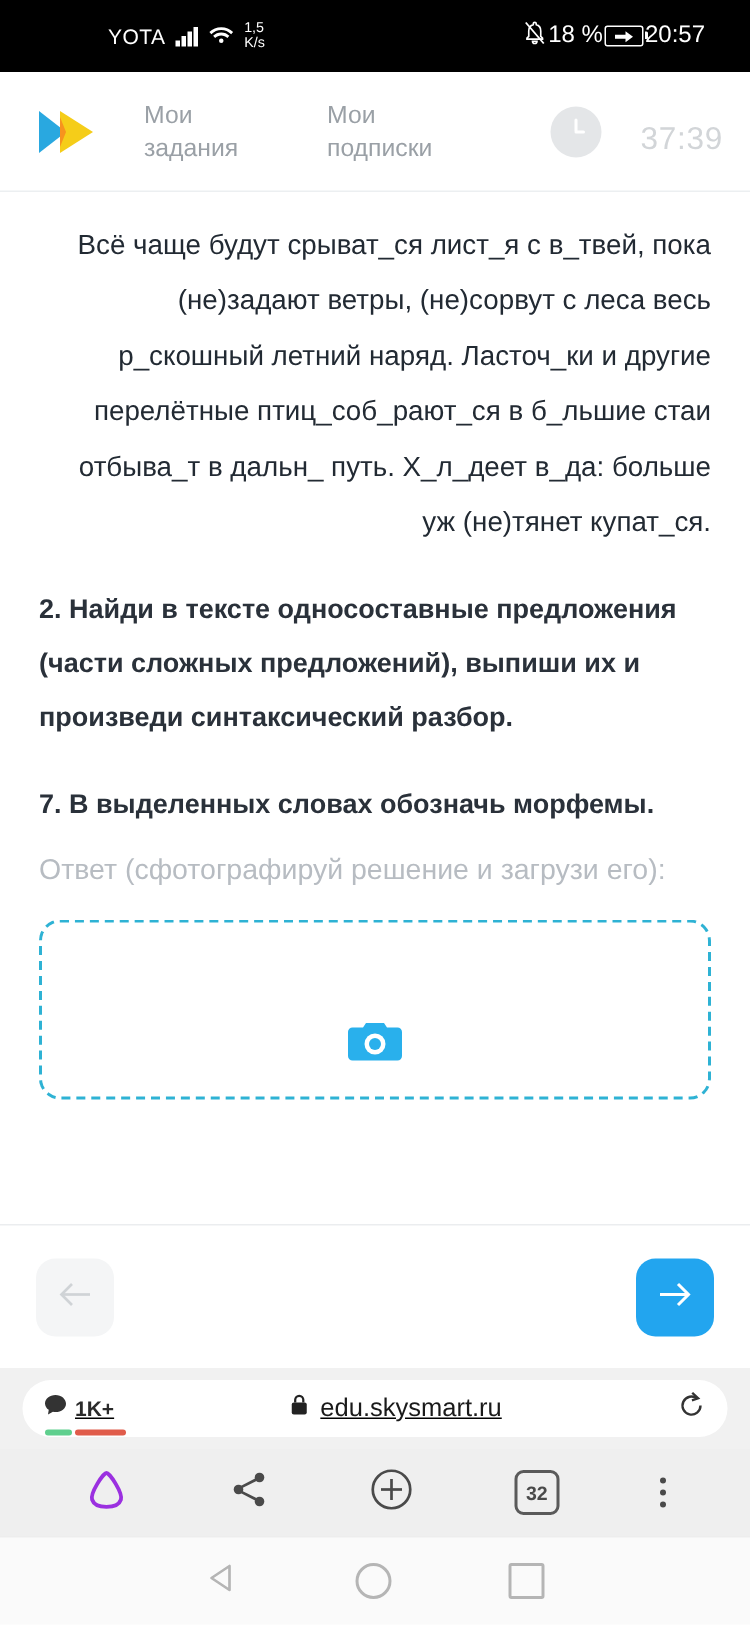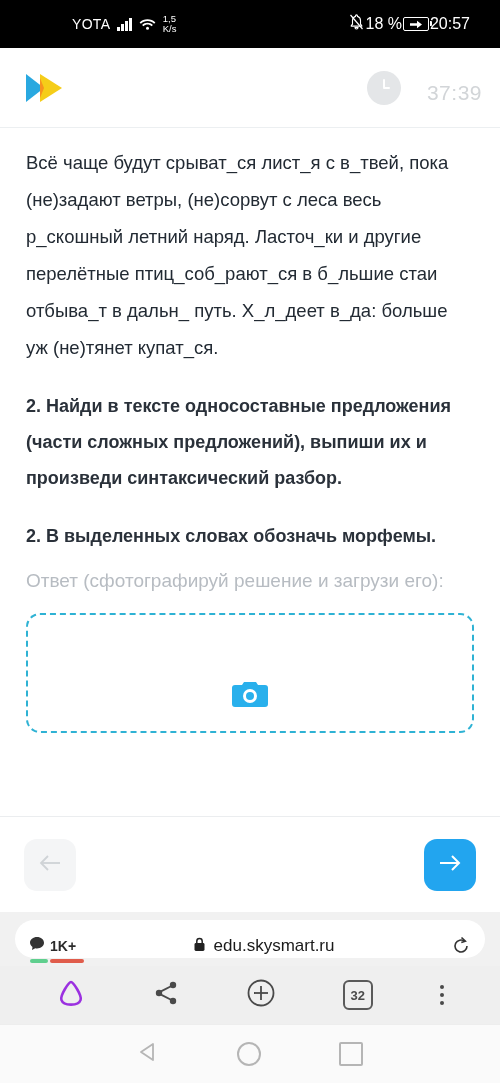--- a/index.html
+++ b/index.html
@@ -143,20 +143,21 @@
     padding: 0 26px;
     overflow: hidden;
     position: relative;
     background: #fff;
   }
   .para {
     color: #222a33;
     font-size: 18.5px;
     line-height: 37px;
     margin: 16px 0 0 0;
+    text-align: right;
   }
   .q-bold {
     color: #2a313a;
     font-size: 18px;
     font-weight: bold;
     line-height: 36px;
     margin: 22px 0 0 0;
   }
   .answer-label {
     color: #b7bcc2;
@@ -213,24 +214,25 @@
     align-items: center;
     padding: 0 15px;
     box-sizing: border-box;
   }
   .urlbar {
     flex: 1;
     height: 38px;
     background: #ffffff;
     border-radius: 19px;
     display: flex;
-    align-items: flex-start;
+    align-items: center;
     padding: 16px 14px;
     box-sizing: border-box;
     position: relative;
+    text-decoration: underline;
   }
   .cmt {
     display: flex;
     align-items: center;
     gap: 5px;
     flex: none;
     position: relative;
   }
   .cmt-count { font-size: 14px; color: #2b2b2b; font-weight: bold; }
   .cmt-bars {
@@ -341,30 +343,34 @@
   </div>
 
   <div class="appheader">
     <div class="logo">
       <svg width="48" height="40" viewBox="0 0 48 40">
         <polygon points="4,6 4,34 22,20" fill="#29a8e0"></polygon>
         <polygon points="18,6 18,34 40,20" fill="#f5cd19"></polygon>
         <polygon points="18,10 18,30 22,20" fill="#f7931e"></polygon>
       </svg>
     </div>
+    <div class="tabs">
+      <div class="tab">Мои задания</div>
+      <div class="tab">Мои подписки</div>
+    </div>
     <div class="timer">
       <div class="clock-circle"></div>
       <div class="timer-text">37:39</div>
     </div>
   </div>
 
   <div class="content">
     <p class="para">Всё чаще будут срыват_ся лист_я с в_твей, пока (не)задают ветры, (не)сорвут с леса весь р_скошный летний наряд. Ласточ_ки и другие перелётные птиц_соб_рают_ся в б_льшие стаи отбыва_т в дальн_ путь. Х_л_деет в_да: больше уж (не)тянет купат_ся.</p>
     <p class="q-bold">2. Найди в тексте односоставные предложения (части сложных предложений), выпиши их и произведи синтаксический разбор.</p>
-    <p class="q-bold">2. В выделенных словах обозначь морфемы.</p>
+    <p class="q-bold">7. В выделенных словах обозначь морфемы.</p>
     <p class="answer-label">Ответ (сфотографируй решение и загрузи его):</p>
     <div class="dropzone">
       <div class="camera">
         <svg width="38" height="30" viewBox="0 0 38 30">
           <path d="M13 3h12l2 3h7a3 3 0 0 1 3 3v16a3 3 0 0 1-3 3H4a3 3 0 0 1-3-3V9a3 3 0 0 1 3-3h7z" fill="#29b0ec"></path>
           <circle cx="19" cy="17" r="7" fill="#ffffff"></circle>
           <circle cx="19" cy="17" r="4" fill="#29b0ec"></circle>
         </svg>
       </div>
     </div>

